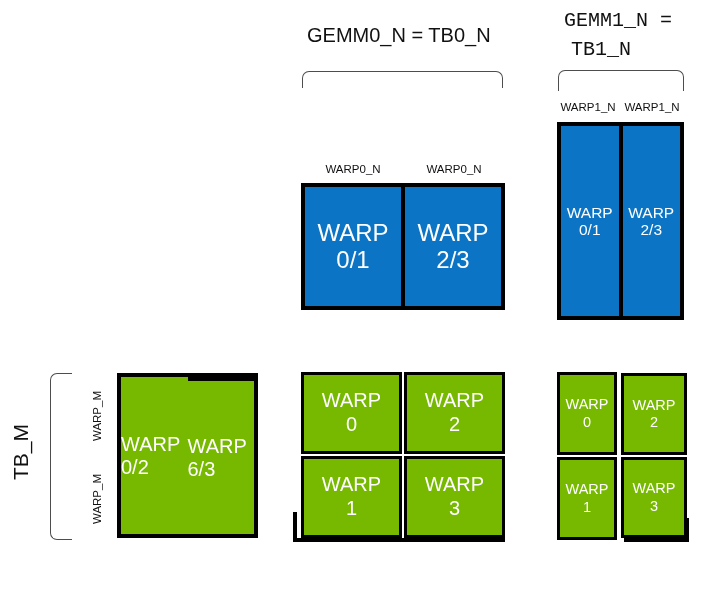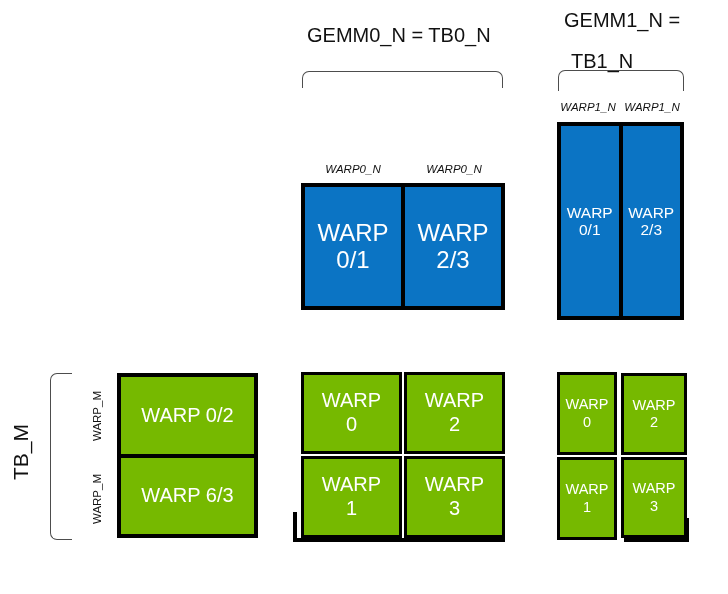--- a/index.html
+++ b/index.html
@@ -4,37 +4,37 @@
 <style>
   html,body{margin:0;padding:0;}
   body{
     width:728px;height:594px;background:#ffffff;
     font-family:"Liberation Sans", sans-serif;
     color:#000;
     position:relative;overflow:hidden;
   }
   *{box-sizing:border-box;}
   .hdr{position:absolute;font-size:20px;color:#111;white-space:nowrap;}
-  .hdr2{line-height:29px;white-space:nowrap;}
-  .hdr2 .l2{padding-left:7px;margin-top:12px;}
+  .hdr2{line-height:29px;white-space:nowrap;font-family:Liberation Mono, monospace;}
+  .hdr2 .l2{padding-left:7px;}
   .brk-h{position:absolute;border:1.6px solid var(--bracket);border-bottom:none;
          border-radius:7px 7px 0 0;background:transparent;}
   .brk-v{position:absolute;border:1.6px solid var(--bracket);border-right:none;
          border-radius:7px 0 0 7px;background:transparent;}
-  .sml{position:absolute;font-size:11.5px;color:#111;text-align:center;white-space:nowrap;font-style:italic;}
+  .sml{position:absolute;font-size:11.5px;color:#111;text-align:center;white-space:nowrap;}
   .rot{position:absolute;text-align:center;transform:rotate(-90deg);white-space:nowrap;}
   .tbm{font-size:21px;color:#111;}
   .wm{font-size:11.5px;color:#111;}
   .pair{position:absolute;display:flex;border:4px solid var(--border);z-index:1;}
   .pair .cell{flex:1;background:var(--blue);color:#fff;display:flex;flex-direction:column;
               align-items:center;justify-content:center;line-height:1.12;text-align:center;}
   .pair .cell + .cell{border-left:4px solid var(--border);}
   .mid-blue .cell{font-size:24px;}
   .rt-blue .cell{font-size:15.5px;}
-  .stack{position:absolute;display:flex;flex-direction:column;border:4px solid var(--border);z-index:1;}
+  .stack{position:absolute;display:flex;flex-direction:row;border:4px solid var(--border);z-index:1;}
   .stack .row{flex:1;background:var(--green);color:#fff;display:flex;align-items:center;
               justify-content:center;font-size:20px;}
   .stack .row + .row{border-top:4px solid var(--border);}
   .gcell{position:absolute;background:var(--green);border:3px solid var(--border);color:#fff;
          display:flex;flex-direction:column;align-items:center;justify-content:center;
          line-height:1.18;text-align:center;z-index:1;}
   .mid-g{font-size:20px;}
   .rt-g{font-size:14.5px;}
   .peek{position:absolute;z-index:0;}
 </style>

